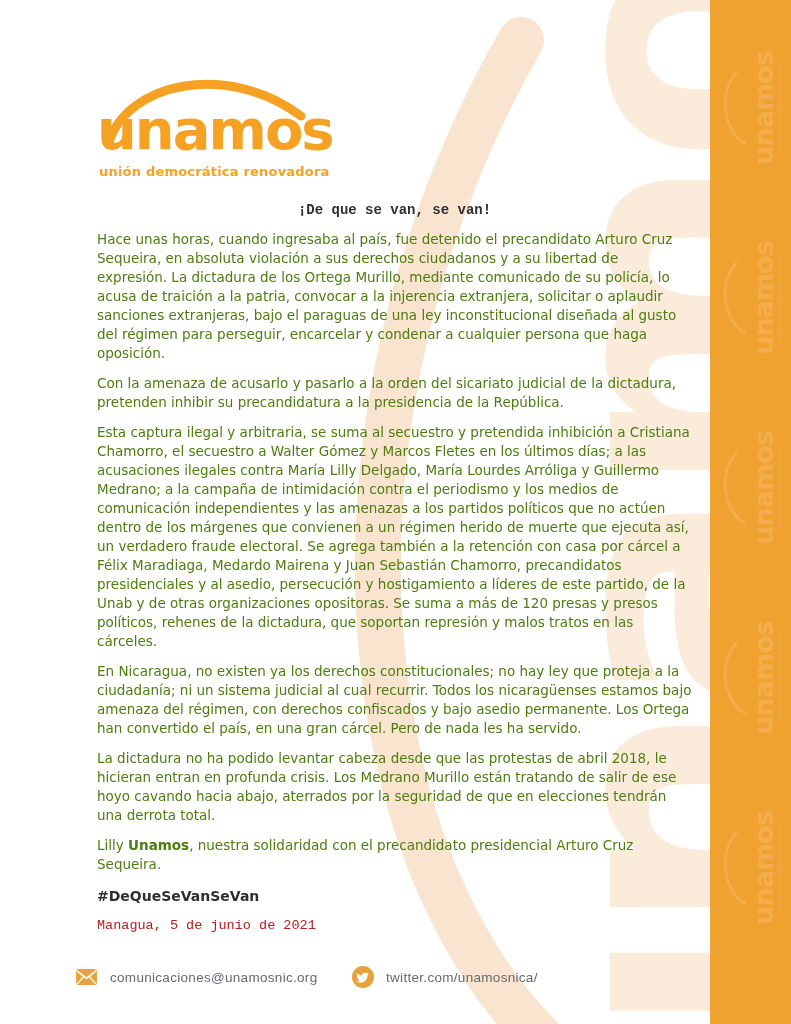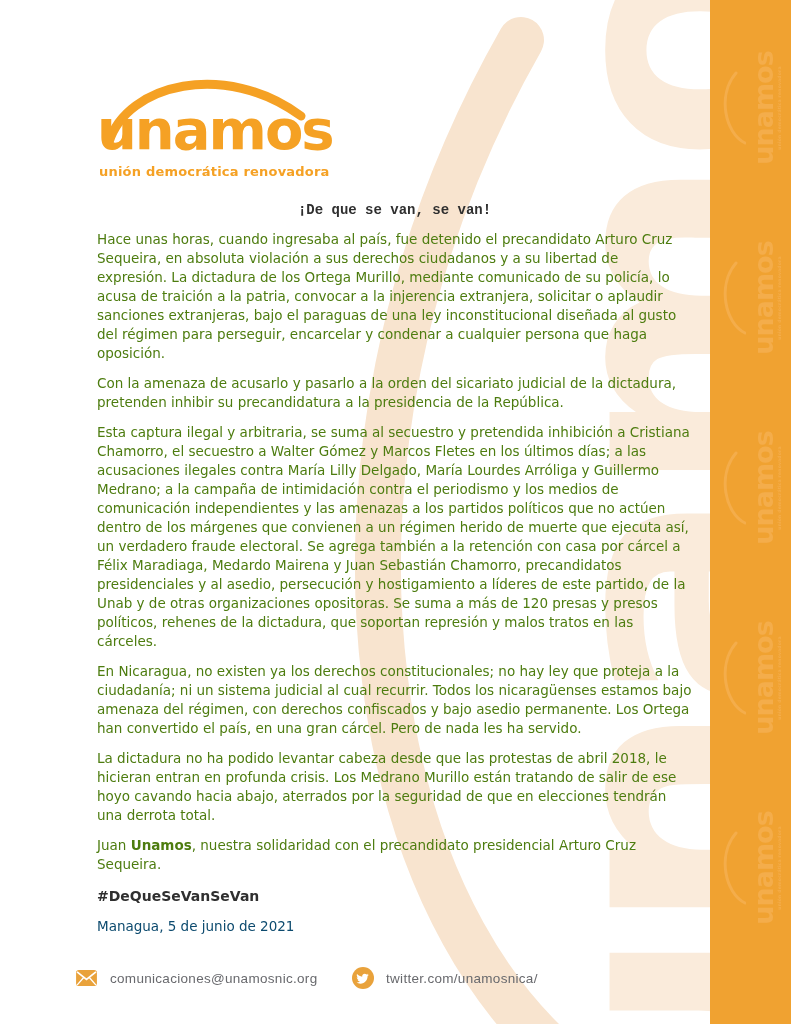--- a/index.html
+++ b/index.html
@@ -31,21 +31,21 @@
   .logo-word{position:absolute;top:34px;left:0;font-weight:bold;font-size:56px;
              letter-spacing:-2px;line-height:1;color:#f5a124;}
   .logo-tag{position:absolute;top:96px;left:2px;font-weight:bold;font-size:13px;
             letter-spacing:.2px;color:#f5a124;white-space:nowrap;}
 
   .doc-title{margin-top:16px;text-align:center;font-weight:bold;font-size:14px;color:#2f2f2f;font-family:Liberation Mono, monospace;}
   .doc p{margin:0 0 11px 0;font-size:13.5px;line-height:19px;color:#4d7c0f;}
   .doc .first{margin-top:12px;}
   .doc .bold{font-weight:bold;}
   .hashtag{margin:14px 0 0 0;font-weight:bold;font-size:14px;color:#2f2f2f;}
-  .dateline{margin:14px 0 0 0;font-size:13.5px;color:#0c4a6e;}
+  .dateline{margin:14px 0 0 0;font-size:13.5px;color:#b91c1c;font-family:Liberation Mono, monospace;}
 
   
   .footer{display:flex;margin-left:-22px;margin-top:32px;}
   .footer-col{display:flex;flex-direction:column;gap:4px;}
   .footer-col.left{width:276px;}
   .footer-row{display:flex;align-items:center;gap:12px;height:24px;}
   .footer-row .ftext{font-family:"Liberation Sans",sans-serif;font-size:13.5px;
                      letter-spacing:.3px;color:#68696d;}
   .icn{width:23px;height:23px;flex:0 0 23px;display:flex;align-items:center;justify-content:center;}
   .circle{width:22px;height:22px;border-radius:50%;background:#e9a23b;display:flex;
@@ -123,21 +123,21 @@
 
     <div class="doc">
       <div class="doc-title">¡De que se van, se van!</div>
 
       <p class="first">Hace unas horas, cuando ingresaba al país, fue detenido el precandidato Arturo Cruz Sequeira, en absoluta violación a sus derechos ciudadanos y a su libertad de expresión. La dictadura de los Ortega Murillo, mediante comunicado de su policía, lo acusa de traición a la patria, convocar a la injerencia extranjera, solicitar o aplaudir sanciones extranjeras, bajo el paraguas de una ley inconstitucional diseñada al gusto del régimen para perseguir, encarcelar y condenar a cualquier persona que haga oposición.</p>
       <p>Con la amenaza de acusarlo y pasarlo a la orden del sicariato judicial de la dictadura, pretenden inhibir su precandidatura a la presidencia de la República.</p>
       <p>Esta captura ilegal y arbitraria, se suma al secuestro y pretendida inhibición a Cristiana Chamorro, el secuestro a Walter Gómez y Marcos Fletes en los últimos días; a las acusaciones ilegales contra María Lilly Delgado, María Lourdes Arróliga y Guillermo Medrano; a la campaña de intimidación contra el periodismo y los medios de comunicación independientes y las amenazas a los partidos políticos que no actúen dentro de los márgenes que convienen a un régimen herido de muerte que ejecuta así, un verdadero fraude electoral.  Se agrega también a la retención con casa por cárcel a Félix Maradiaga, Medardo Mairena y Juan Sebastián Chamorro, precandidatos presidenciales y al asedio, persecución y hostigamiento a líderes de este partido, de la Unab y de otras organizaciones opositoras. Se suma a más de 120 presas y presos políticos, rehenes de la dictadura, que soportan represión y malos tratos en las cárceles.</p>
       <p>En Nicaragua, no existen ya los derechos constitucionales; no hay ley que proteja a la ciudadanía; ni un sistema judicial al cual recurrir. Todos los nicaragüenses estamos bajo amenaza del régimen, con derechos confiscados y bajo asedio permanente.  Los Ortega han convertido el país, en una gran cárcel. Pero de nada les ha servido.</p>
       <p>La dictadura no ha podido levantar cabeza desde que las protestas de abril 2018, le hicieran entran en profunda crisis. Los Medrano Murillo están tratando de salir de ese hoyo cavando hacia abajo, aterrados por la seguridad de que en elecciones tendrán una derrota total.</p>
 
-      <p><span>Juan </span><span class="bold">Unamos</span><span>, nuestra solidaridad con el precandidato presidencial Arturo Cruz Sequeira.</span></p>
+      <p><span>Lilly </span><span class="bold">Unamos</span><span>, nuestra solidaridad con el precandidato presidencial Arturo Cruz Sequeira.</span></p>
 
 
       <div class="hashtag">#DeQueSeVanSeVan</div>
       <div class="dateline">Managua, 5 de junio de 2021</div>
     </div>
 
     <div class="footer">
       <div class="footer-col left">
 
         <div class="footer-row">

